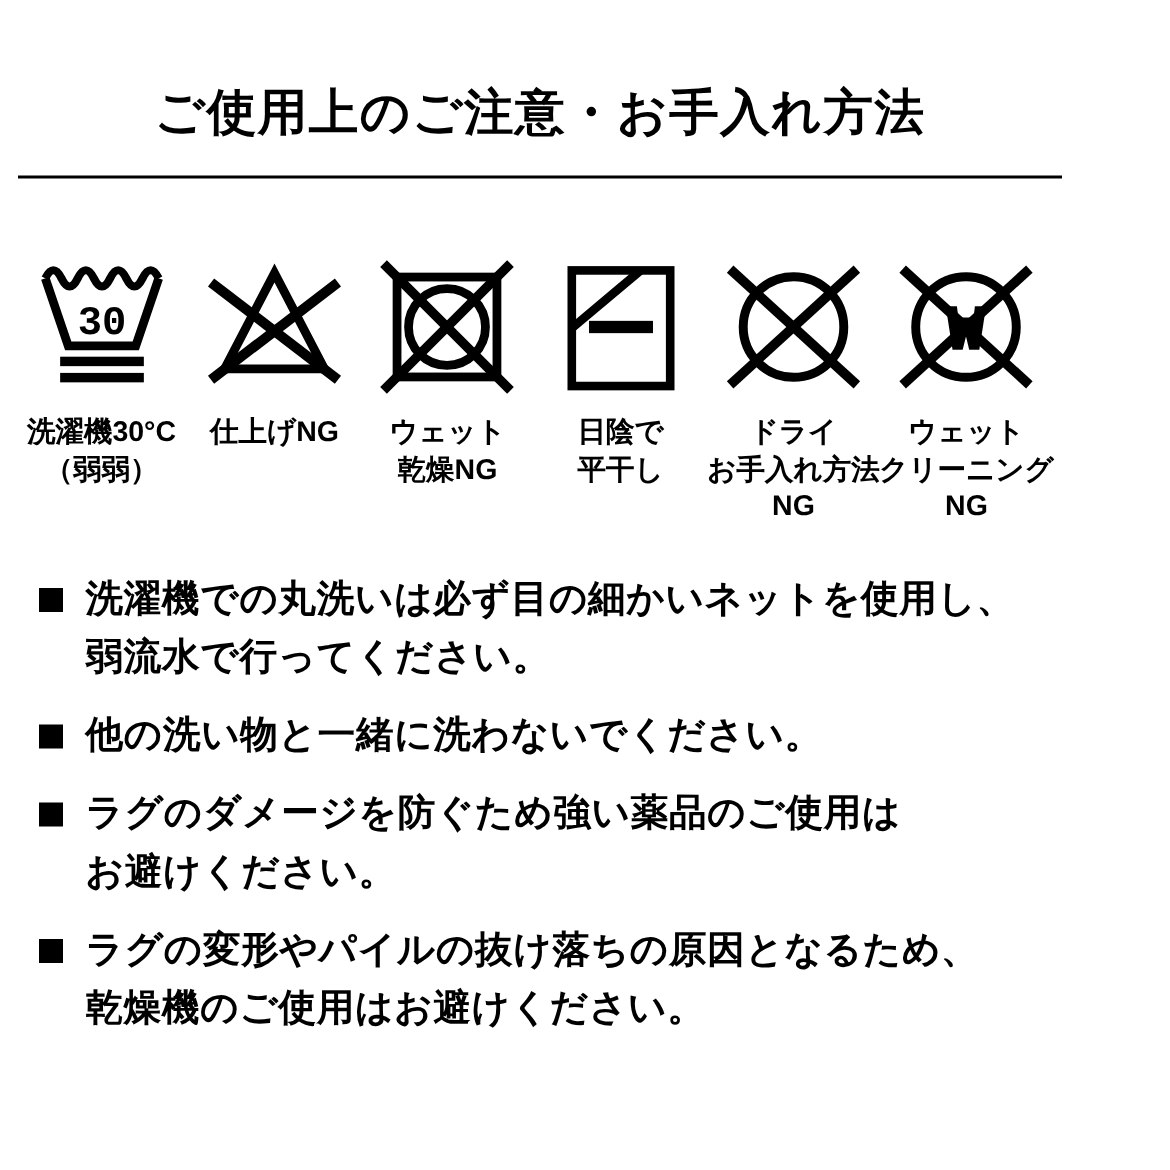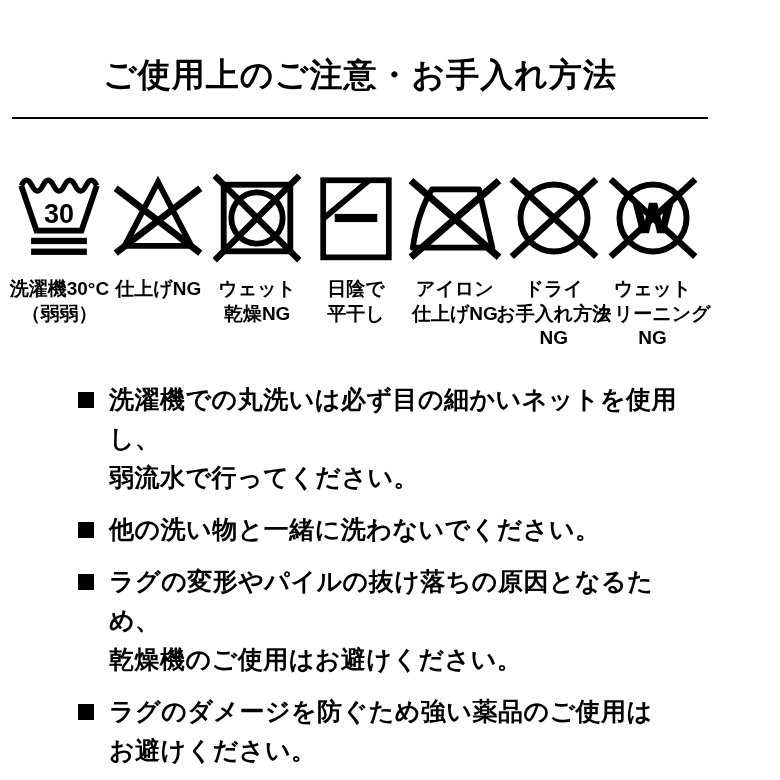--- a/index.html
+++ b/index.html
@@ -38,38 +38,39 @@
     display: flex;
     flex-direction: column;
     align-items: center;
     min-width: 0;
   }
   .icon-box {
     height: 90px;
     display: flex;
     align-items: flex-end;
     justify-content: center;
+    font-family: Liberation Mono, monospace;
   }
   .icon-box svg { display: block; }
   .sym-label {
     margin-top: 14px;
     width: 140%;
     margin-left: -20%;
     margin-right: -20%;
     font-size: 19px;
     font-weight: 700;
     line-height: 1.28;
     text-align: center;
     white-space: pre-line;
   }
 
   .notes {
     list-style: none;
     margin: 30px 4px 0 0;
-    padding: 0 20px 0 78px;
+    padding: 0 20px 0 26px;
   }
   .notes li {
     display: flex;
     align-items: flex-start;
     margin-bottom: 13px;
   }
   .bullet {
     flex: 0 0 16px;
     width: 16px;
     height: 16px;
@@ -140,31 +141,20 @@
         <svg width="82" height="90" viewBox="0 0 100 108">
           <rect x="10" y="8" width="80" height="94" fill="none" stroke="#000" stroke-width="7"></rect>
           <line x1="10" y1="55" x2="66" y2="8" stroke="#000" stroke-width="7"></line>
           <rect x="24" y="49" width="52" height="10" fill="#000"></rect>
         </svg>
       </div>
       <div class="sym-label">日陰で
 平干し</div>
     </div>
 
-    <div class="sym">
-      <div class="icon-box">
-        <svg width="96" height="90" viewBox="0 0 100 94">
-          <path d="M26,17 H75 L89,78 H6 C9,56 15,35 26,17 Z" fill="none" stroke="#000" stroke-width="6" stroke-linejoin="round"></path>
-          <line x1="4" y1="8" x2="96" y2="88" stroke="#000" stroke-width="7.5"></line>
-          <line x1="96" y1="8" x2="4" y2="88" stroke="#000" stroke-width="7.5"></line>
-        </svg>
-      </div>
-      <div class="sym-label">アイロン
-仕上げNG</div>
-    </div>
 
     <div class="sym">
       <div class="icon-box">
         <svg width="92" height="90" viewBox="0 0 100 98">
           <circle cx="50" cy="49" r="36.5" fill="none" stroke="#000" stroke-width="6.5"></circle>
           <line x1="4" y1="7" x2="96" y2="91" stroke="#000" stroke-width="7"></line>
           <line x1="96" y1="7" x2="4" y2="91" stroke="#000" stroke-width="7"></line>
         </svg>
       </div>
       <div class="sym-label">ドライ
@@ -193,23 +183,23 @@
       <span class="bullet"></span>
       <p class="note-text">洗濯機での丸洗いは必ず目の細かいネットを使用し、
 弱流水で行ってください。</p>
     </li>
     <li>
       <span class="bullet"></span>
       <p class="note-text">他の洗い物と一緒に洗わないでください。</p>
     </li>
     <li>
       <span class="bullet"></span>
+      <p class="note-text">ラグのダメージを防ぐため強い薬品のご使用は
+お避けください。</p>
+    </li>
+    <li>
+      <span class="bullet"></span>
       <p class="note-text">ラグの変形やパイルの抜け落ちの原因となるため、
 乾燥機のご使用はお避けください。</p>
     </li>
-    <li>
-      <span class="bullet"></span>
-      <p class="note-text">ラグのダメージを防ぐため強い薬品のご使用は
-お避けください。</p>
-    </li>
   </ul>
 
 </div>
 
 </body></html>

